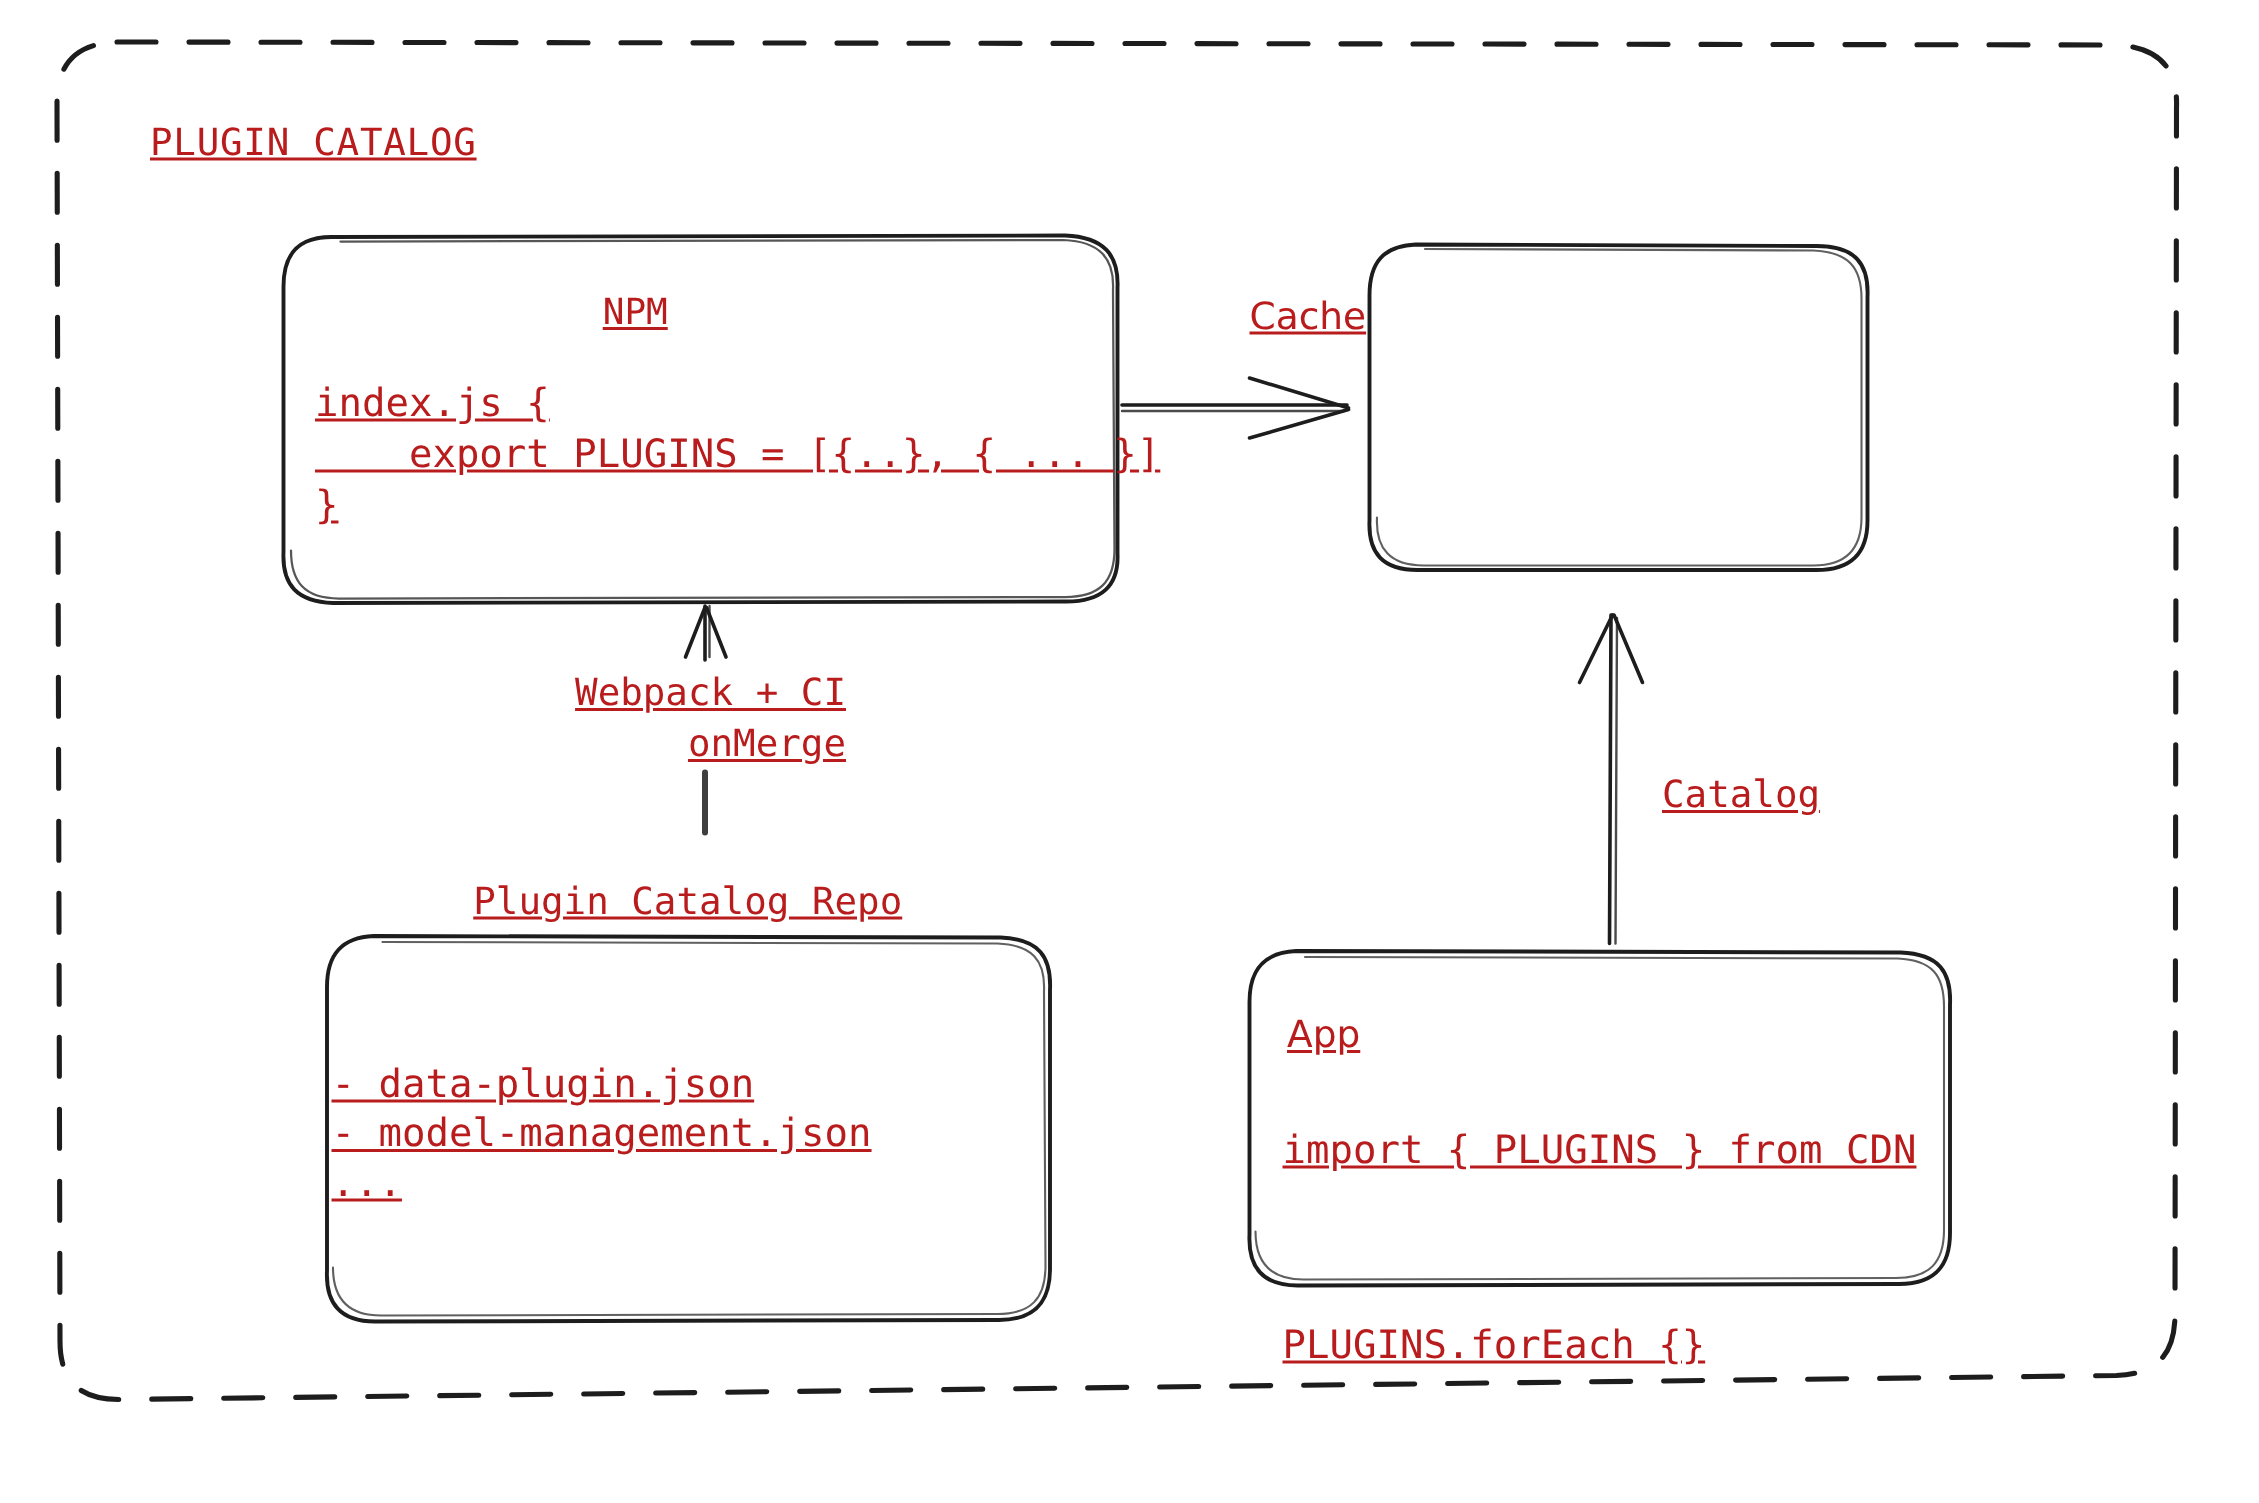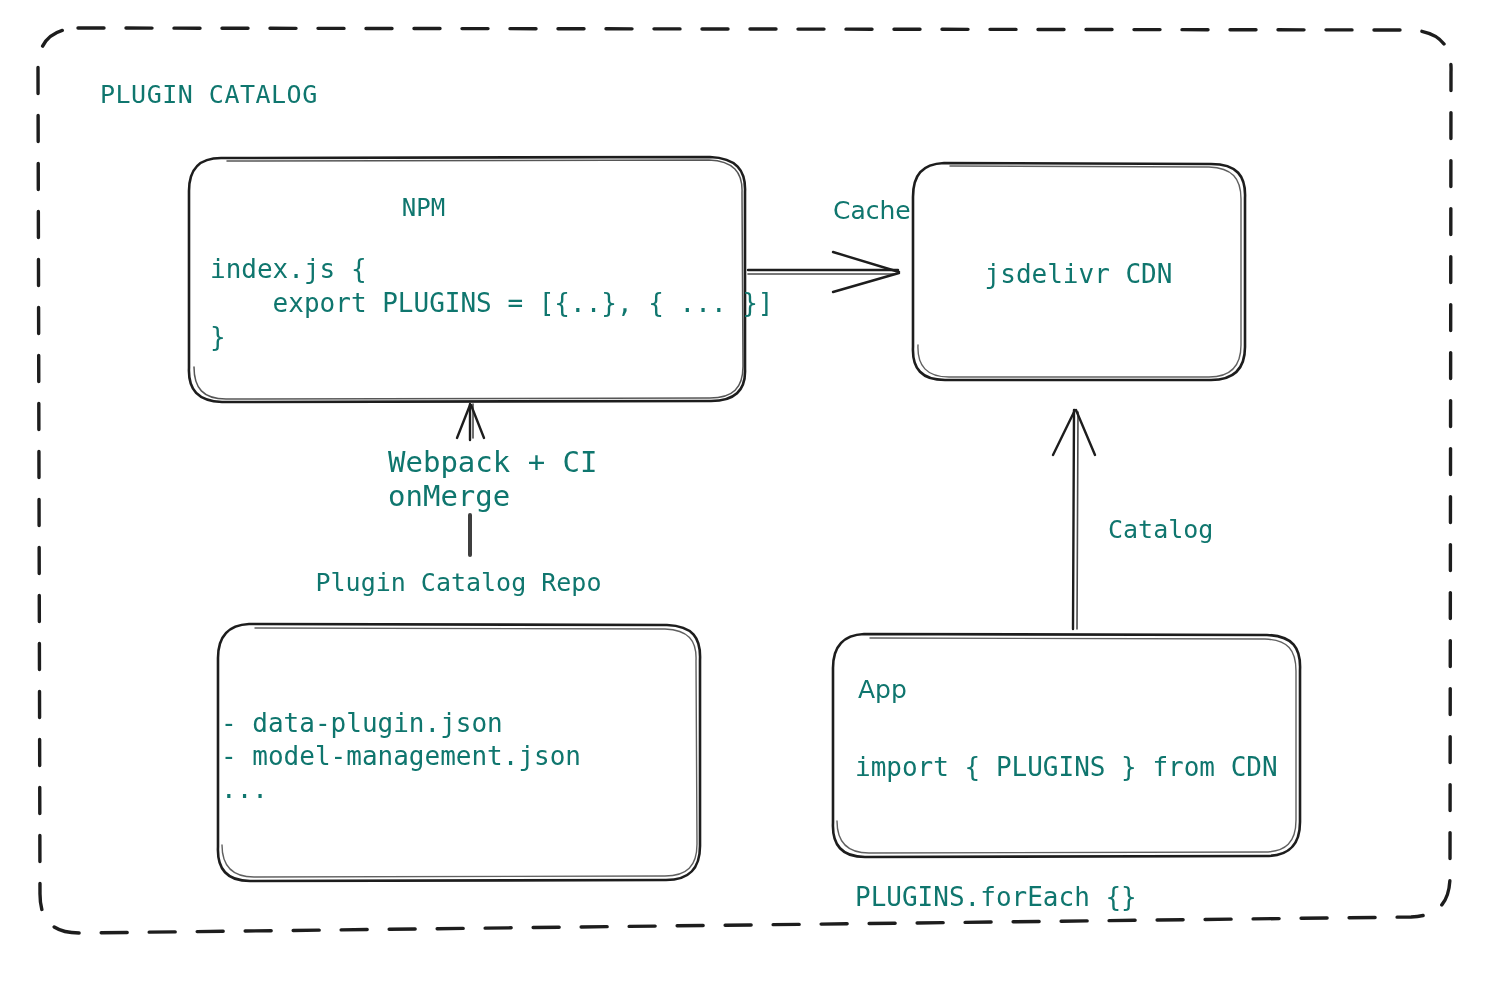--- a/index.html
+++ b/index.html
@@ -22,21 +22,22 @@
     position: absolute;
     left: 0;
     top: 0;
     width: 1506px;
     height: 1002px;
     pointer-events: none;
   }
   .txt {
     position: absolute;
     white-space: pre;
-    color: #0f766e;
+    color: #b91c1c;
+    text-decoration: underline;
   }
   .mono {
     font-family: "DejaVu Sans Mono", monospace;
   }
   .sans {
     font-family: "DejaVu Sans", sans-serif;
   }
 
   
   #group-title {
@@ -66,21 +67,21 @@
     left: 912px;
     top: 259px;
     width: 333px;
     text-align: center;
     font-size: 26px;
   }
 
   
   #repo-caption {
     left: 217px;
-    top: 568px;
+    top: 586px;
     width: 483px;
     text-align: center;
     font-size: 25px;
   }
   #repo-list {
     left: 221px;
     top: 707px;
     font-size: 26px;
     line-height: 33px;
   }
@@ -99,25 +100,25 @@
   }
 
   
   #cache-label {
     left: 789px;
     top: 196px;
     font-size: 25px;
     margin-left: 44px;
   }
   #build-label {
-    left: 388px;
+    left: 368px;
     top: 445px;
     width: 196px;
-    text-align: left;
-    font-size: 29px;
+    text-align: right;
+    font-size: 25px;
     line-height: 34px;
   }
   #import-label {
     left: 1108px;
     top: 515px;
     font-size: 25px;
   }
 </style>
 </head>
 <body>
@@ -241,21 +242,20 @@
   </svg>
 
   <div class="txt mono" id="group-title">PLUGIN CATALOG</div>
 
   <div class="txt mono" id="npm-title">NPM</div>
 
   <div class="txt mono" id="npm-code">index.js {
     export PLUGINS = [{..}, { ... }]
 }</div>
 
-  <div class="txt mono" id="cdn-title">jsdelivr CDN</div>
 
   <div class="txt mono" id="repo-caption">Plugin Catalog Repo</div>
 
   <div class="txt mono" id="repo-list">- data-plugin.json
 - model-management.json
 ...</div>
 
   <div class="txt sans" id="app-title">App</div>
 
   <div class="txt mono" id="app-code">import { PLUGINS } from CDN

